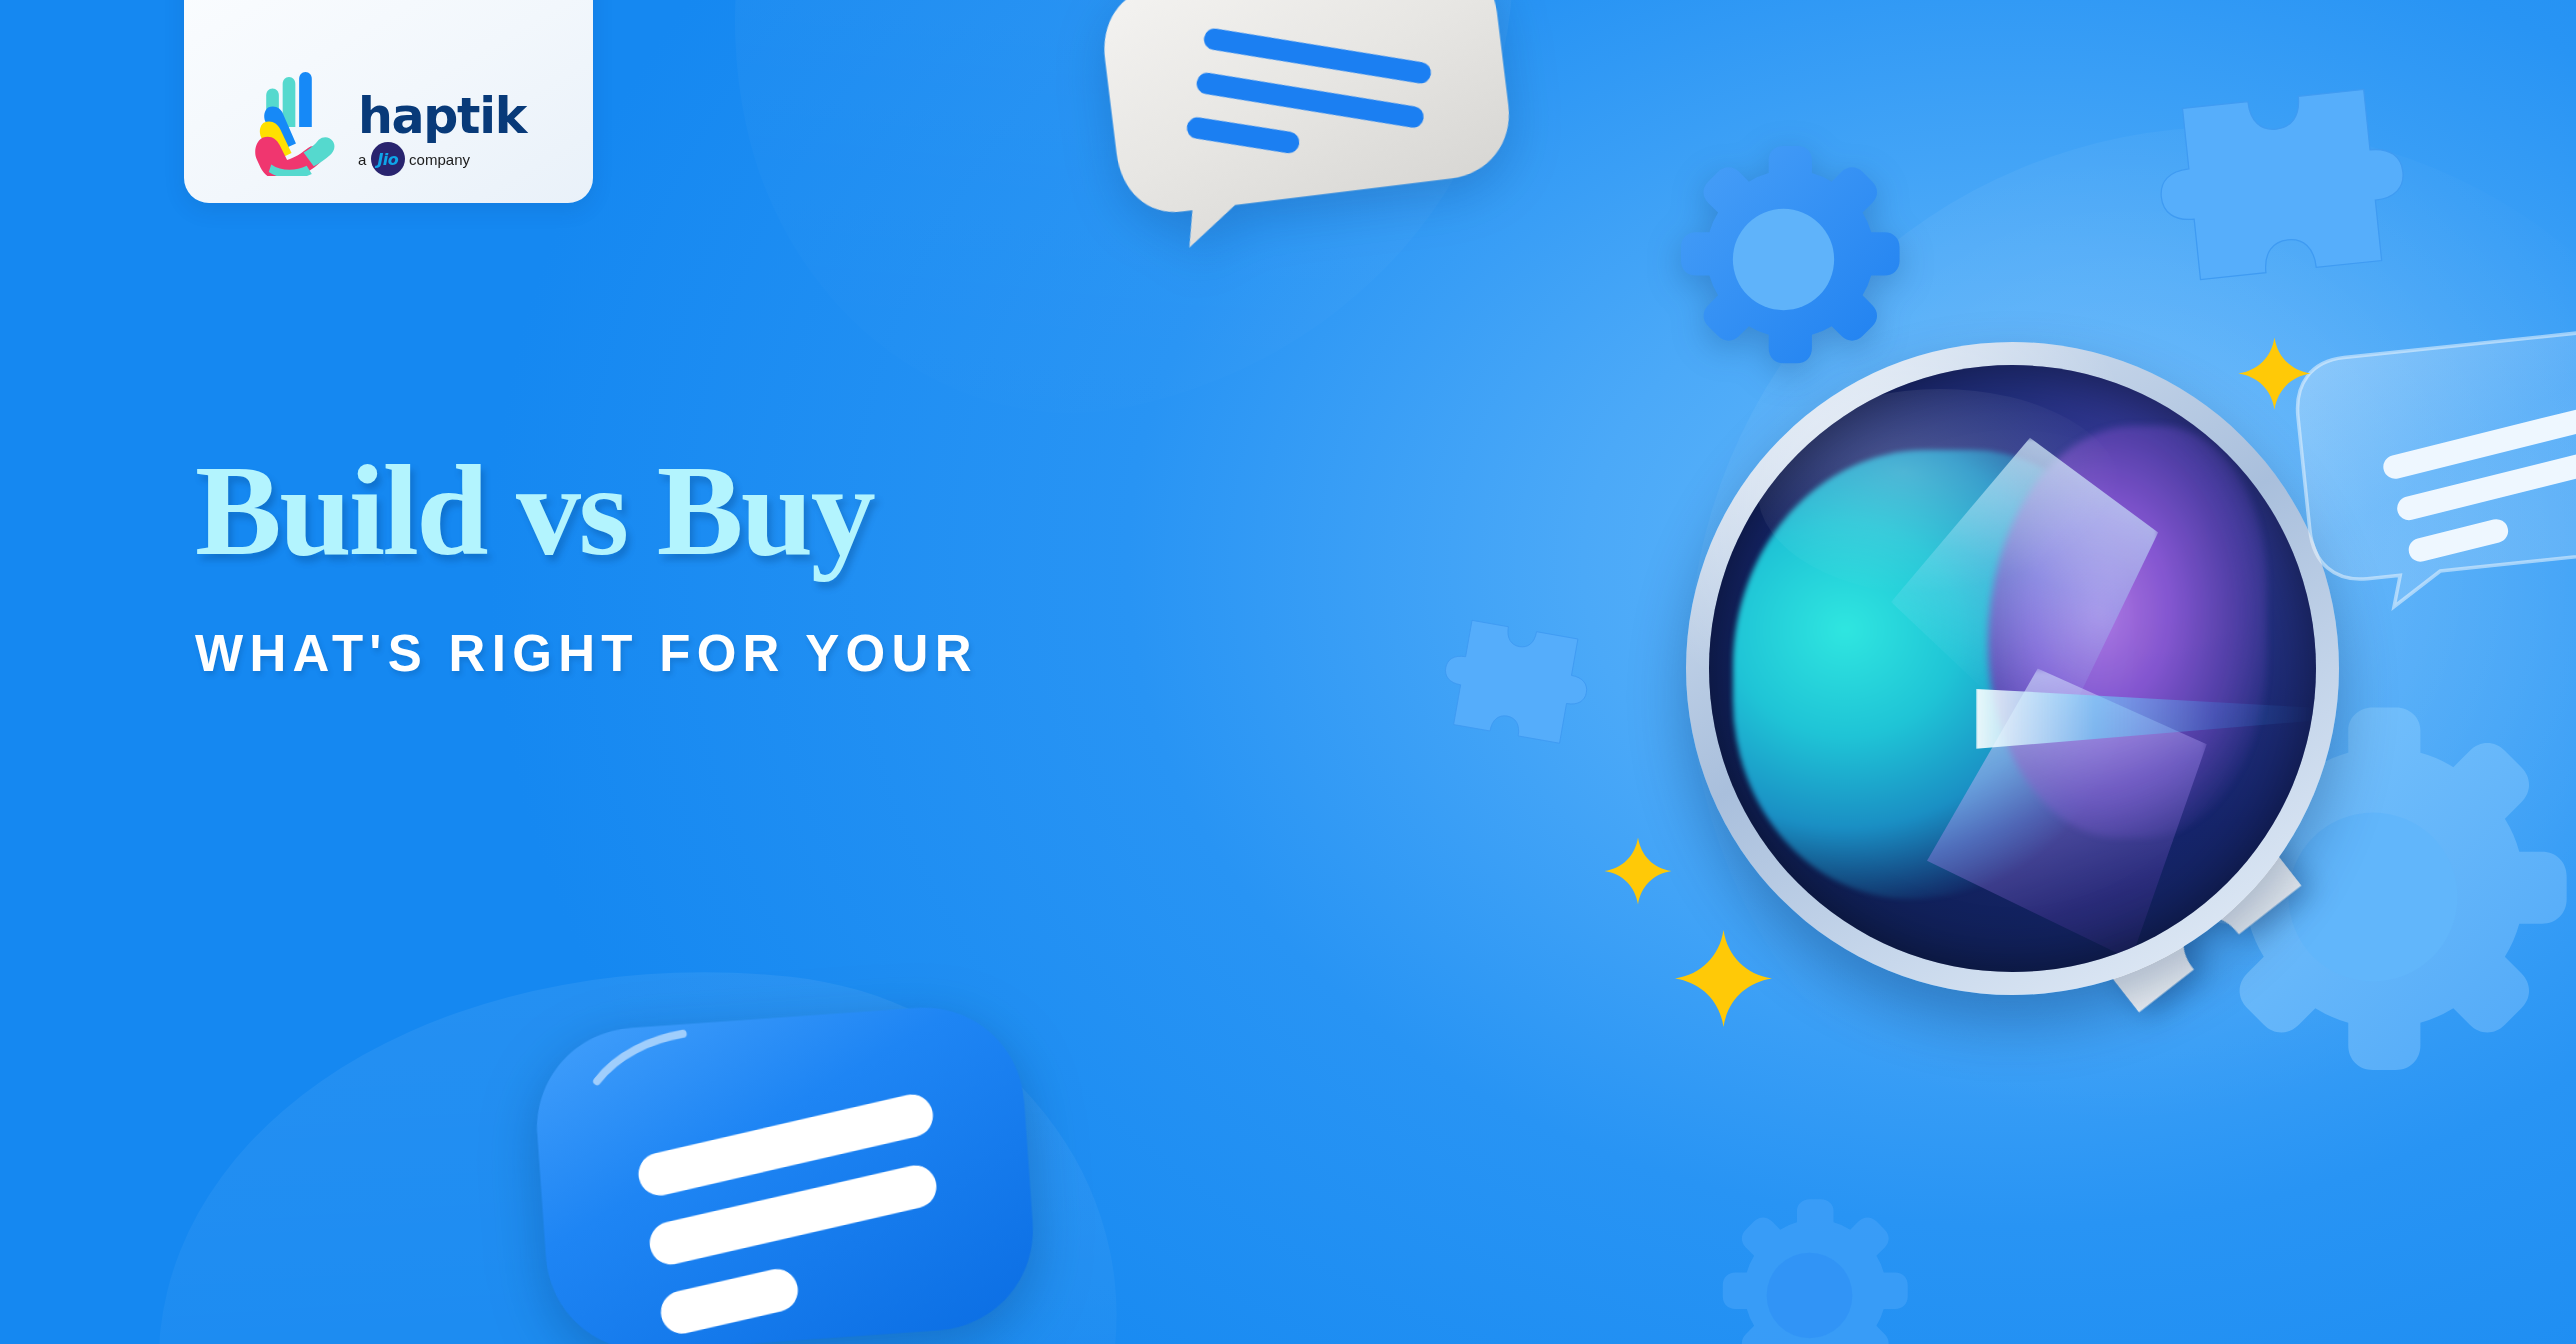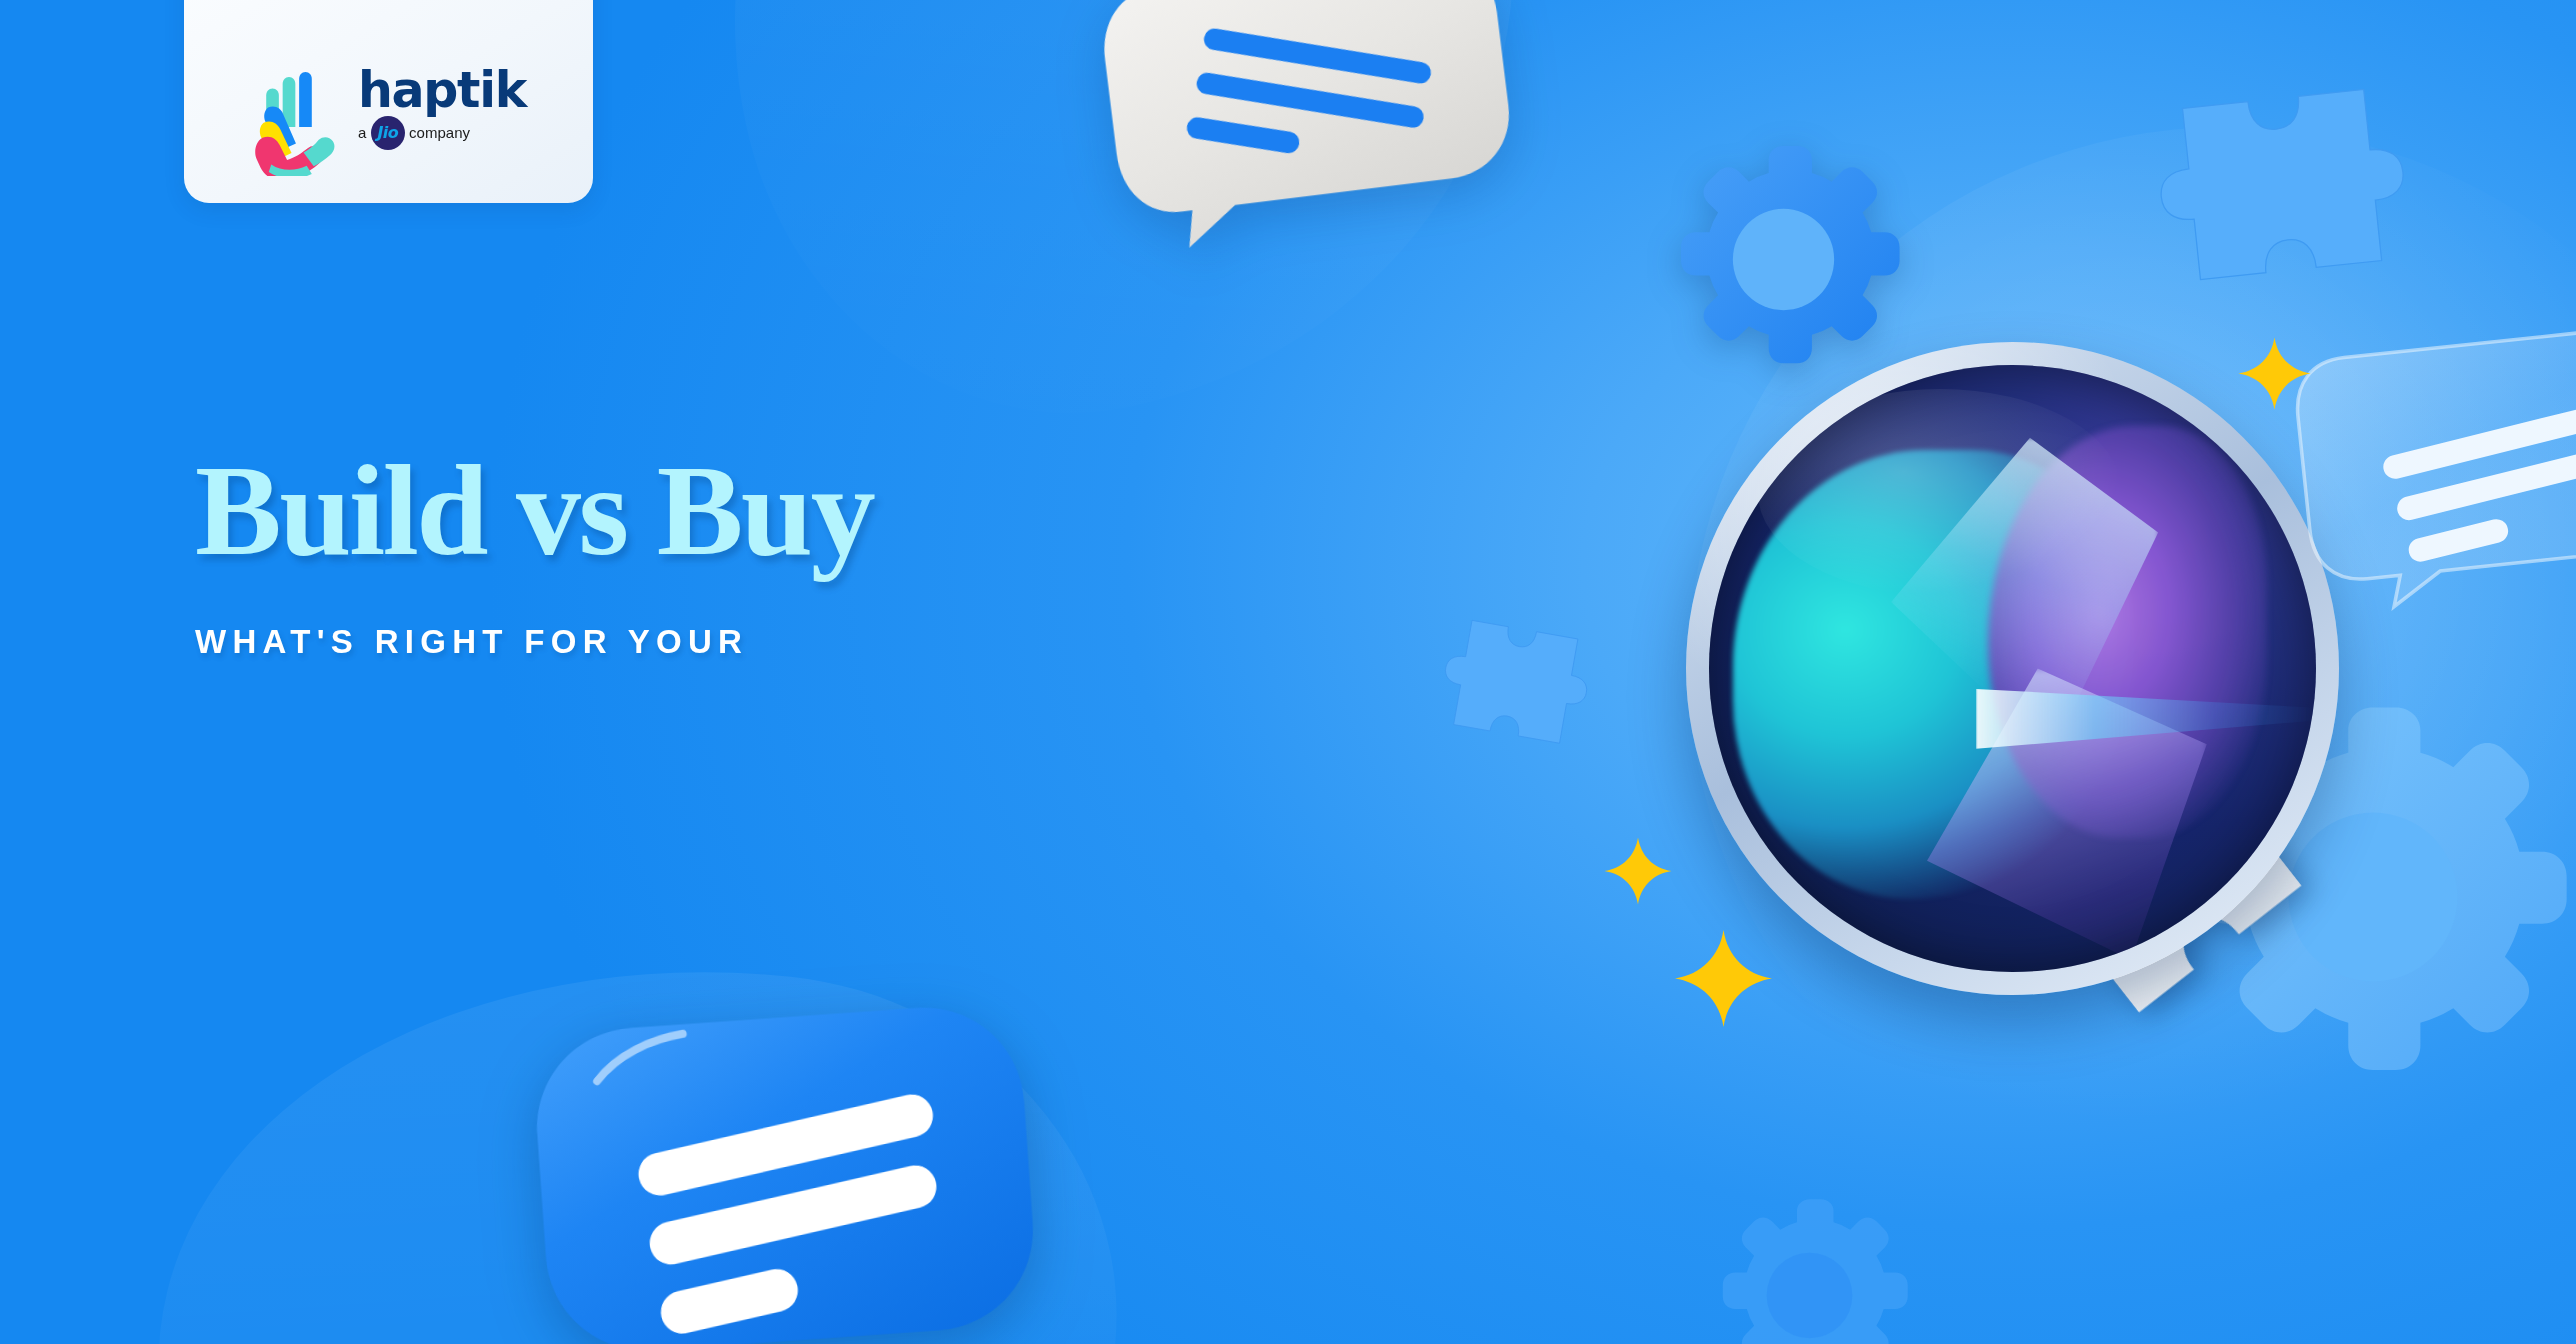--- a/index.html
+++ b/index.html
@@ -37,21 +37,21 @@
 
   
   .logo-card{
     position:absolute;left:184px;top:-44px;width:409px;height:247px;
     background:linear-gradient(150deg,#FBFDFF 0%,#F2F7FC 55%,#E9F1F9 100%);
     border-radius:0 0 25px 25px;
     box-shadow:0 6.3px 21.5px rgba(0,40,90,.10);
     display:flex;align-items:flex-end;justify-content:center;
     padding-bottom:27px;
   }
-  .logo-inner{display:flex;align-items:flex-start;gap:12px;}
+  .logo-inner{display:flex;align-items:flex-end;gap:12px;}
   .hand-mark{width:95px;height:108px;flex:none;}
   .logo-text{display:flex;flex-direction:column;align-items:flex-start;gap:1.3px;}
   .wordmark{
     font-size:49px;font-weight:bold;color:#083A79;letter-spacing:-1.3px;line-height:.95;
     font-family:"DejaVu Sans", sans-serif;
   }
   .byline{display:flex;align-items:center;gap:4.4px;font-size:15px;color:#1C1C1C;}
   .jio-pill{
     width:34px;height:34px;border-radius:50%;background:#29246F;
     display:flex;align-items:center;justify-content:center;
@@ -64,21 +64,21 @@
   .headline{
     font-family:Liberation Serif, serif;
     font-size:130px;font-weight:bold;line-height:1.02;
     color:#B3F4FE;letter-spacing:-2.5px;margin:0;
     text-shadow:3.8px 6.3px 6.3px rgba(4,58,118,.28);
     white-space:nowrap;
   }
   .subheads{margin-top:42px;}
   .subhead{
     font-family:"Liberation Sans", sans-serif;
-    font-size:33px;font-weight:bold;line-height:1.38;
+    font-size:51px;font-weight:bold;line-height:1.38;
     color:#FFFFFF;letter-spacing:6.3px;margin:0;
     text-shadow:1.9px 3.8px 5px rgba(4,58,118,.20);
     white-space:nowrap;
   }
 
   
   .art{position:absolute;inset:0;pointer-events:none;}
   .art > *{position:absolute;}
 
   

